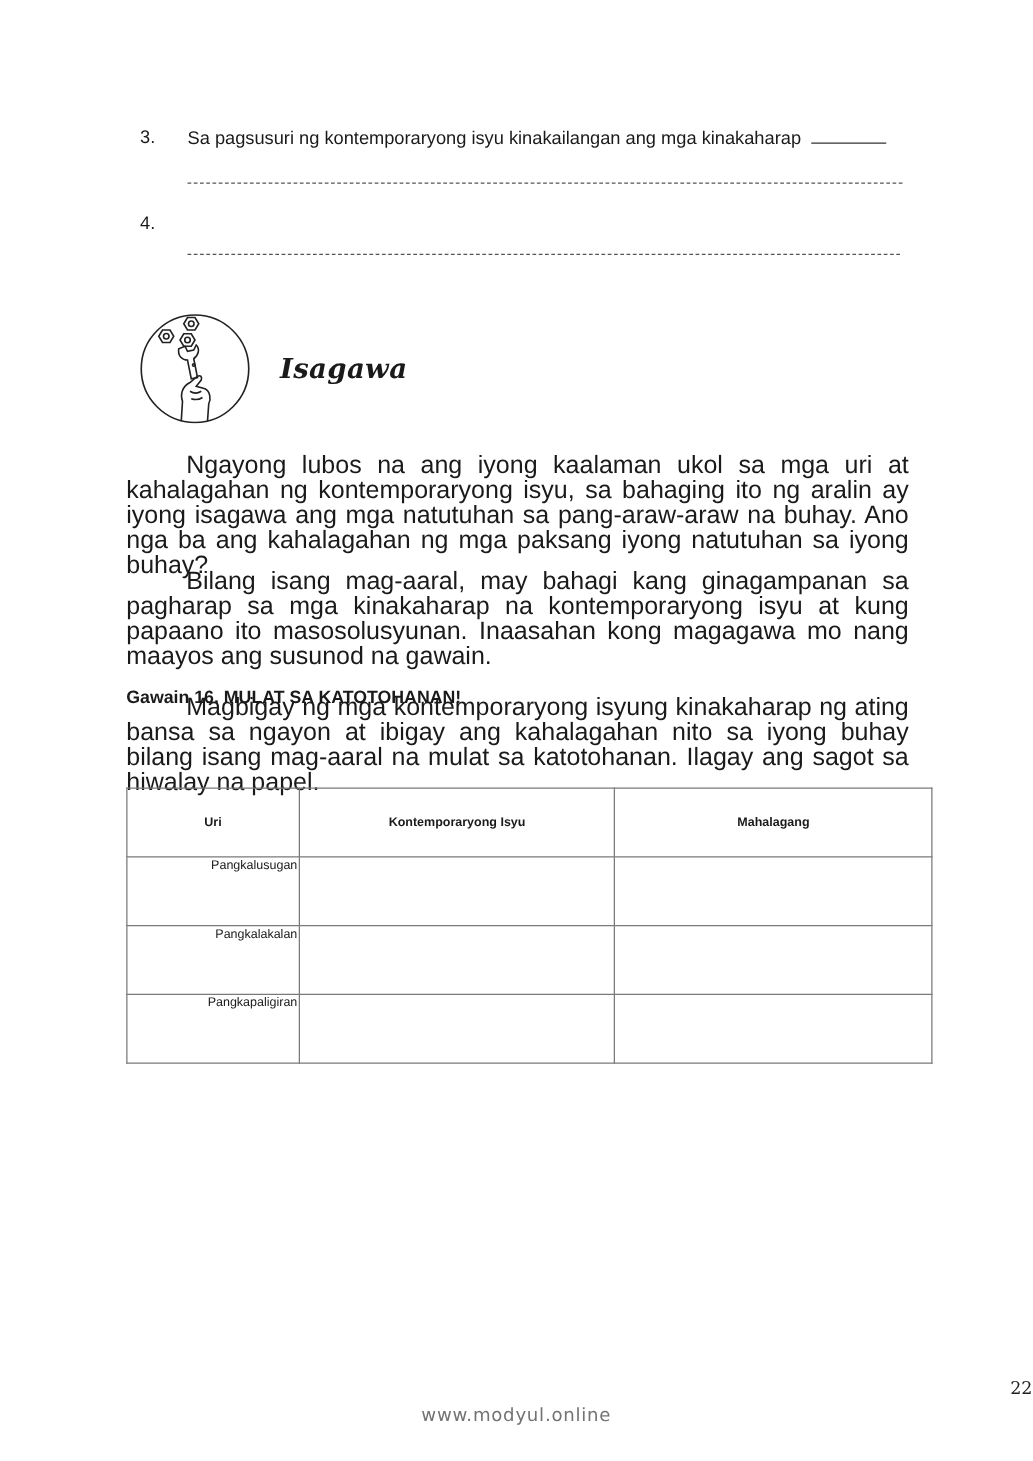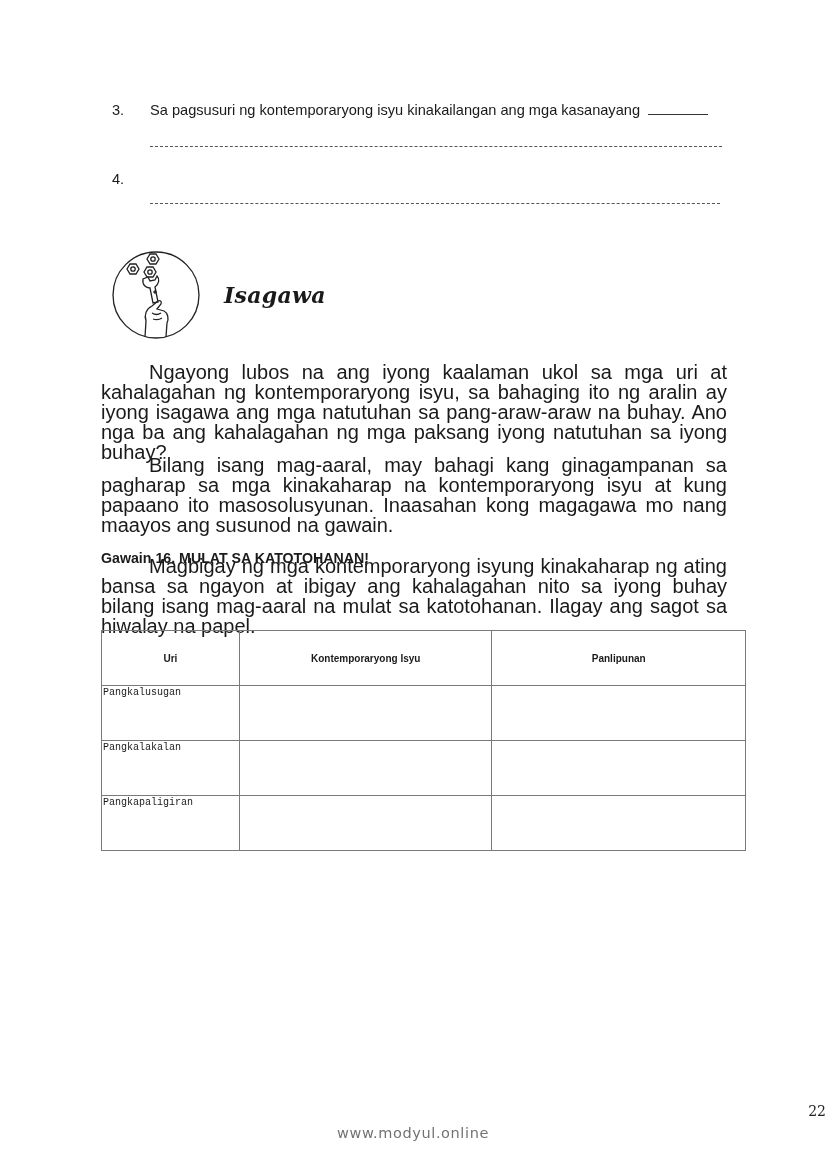--- a/index.html
+++ b/index.html
@@ -19,39 +19,39 @@
 
   .para { position: absolute; left: 101px; width: 626px; font-size: 20px; line-height: 20px;
           text-align: justify; }
   .para .indent { display: inline-block; width: 48px; }
   .activity-title { position: absolute; left: 101px; top: 526px; font-size: 14.2px; font-weight: bold; margin-top: 24px; }
 
   table.act { position: absolute; left: 101px; top: 630px; width: 645px; border-collapse: collapse;
               font-size: 10px; }
   table.act th, table.act td { border: 1px solid #7a7a7a; }
   table.act th { height: 52px; font-weight: bold; text-align: center; vertical-align: middle; }
-  table.act td { height: 52px; vertical-align: top; text-align: left; padding-top: 1px; font-family: Liberation Mono, monospace; }
+  table.act td { height: 52px; vertical-align: top; text-align: right; padding-top: 1px; }
   table.act col.c1 { width: 138px; }
   table.act col.c2 { width: 253px; }
   table.act col.c3 { width: 254px; }
 
   .page-num { position: absolute; left: 0; width: 826px; top: 1103px; text-align: right;
               font-family: "DejaVu Serif", serif; font-size: 14px; color: #222; }
   .watermark { position: absolute; left: 0; width: 826px; top: 1125px; text-align: center;
                font-family: "DejaVu Sans", sans-serif; font-size: 14.5px; color: #737373; letter-spacing: 0.6px; }
 </style>
 </head>
 <body>
 
 <div class="page">
 
   <div class="q-item" style="top:101px;height:20px;">
     <span class="q-num">3.</span>
     <span class="q-text">
-      <span>Sa pagsusuri ng kontemporaryong isyu kinakailangan ang mga kasanayang</span>
+      <span>Sa pagsusuri ng kontemporaryong isyu kinakailangan ang mga kinakaharap</span>
       <span class="q-blank-inline" style="width:60px;margin-left:4px;"></span>
     </span>
   </div>
   <div class="q-line" style="top:146px;width:572px;"></div>
 
   <div class="q-item" style="top:170px;height:20px;">
     <span class="q-num">4.</span>
   </div>
   <div class="q-line" style="top:203px;width:570px;"></div>
 
@@ -93,21 +93,21 @@
   <table class="act">
     <colgroup>
         <col class="c1">
         <col class="c2">
         <col class="c3">
       </colgroup>
     <thead>
       <tr>
         <th>Uri</th>
         <th>Kontemporaryong Isyu</th>
-        <th>Panlipunan</th>
+        <th>Mahalagang</th>
       </tr>
     </thead>
     <tbody>
       <tr>
         <td>Pangkalusugan</td>
         <td></td>
         <td></td>
       </tr>
       <tr>
         <td>Pangkalakalan</td>

